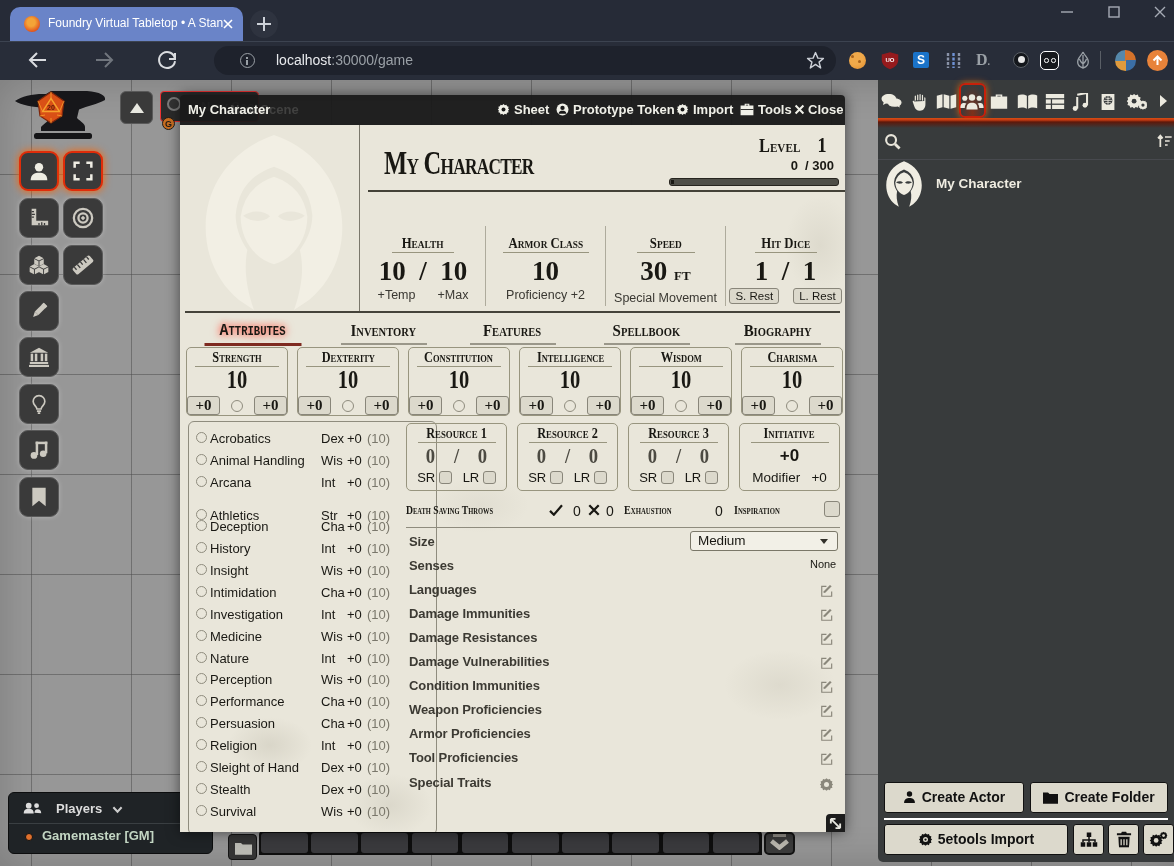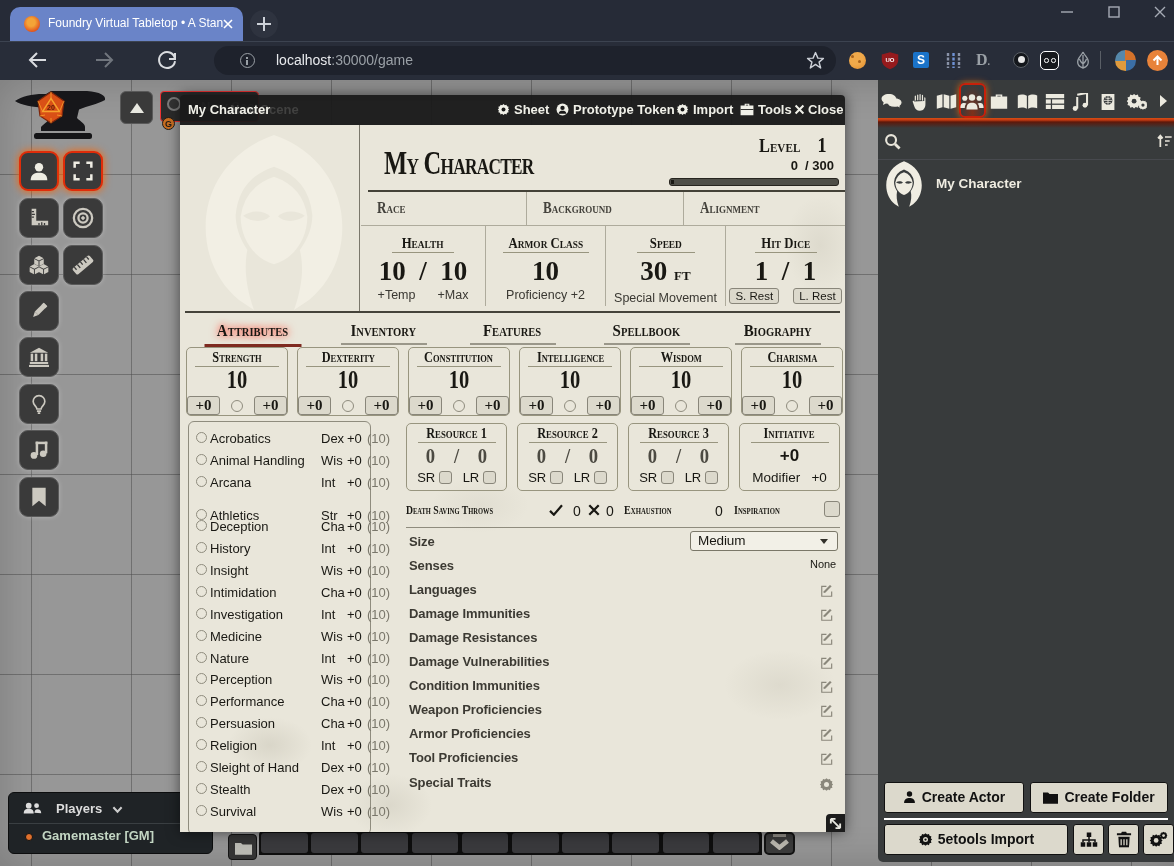--- a/index.html
+++ b/index.html
@@ -97,34 +97,34 @@
   .statcol .lbl { font-size:15px; color:#191813; margin-top:9px; display:inline-block; transform:scaleX(0.85); }
   .statcol .lul { height:1px; background:#98957f; margin:0 auto; }
   .statcol .num { font-family:"Liberation Serif",serif; font-weight:bold; font-size:27px; color:#191813; margin-top:5px; line-height:26px; }
   .statcol .sub { font-size:12.5px; color:#3a3832; margin-top:4px; }
   .restbtn { display:inline-block; background:#dcd9cc; border:1px solid #89867a; border-radius:3px; font-size:11.5px; color:#191813; padding:1px 5px; }
   #hdrline { position:absolute; left:5px; top:186px; width:655px; height:2px; background:#45433a; }
 
   
   .stab { position:absolute; top:196px; font-size:17px; color:#191813; text-align:center; } .stab span.tx { display:inline-block; transform:scaleX(0.88); }
   .stab .u { position:absolute; left:50%; transform:translateX(-50%); width:86px; bottom:-4px; height:2px; background:#9a978a; }
-  #tab-attr { color:#191813; text-shadow:0 0 7px #ff6a5a, 0 0 10px #ff6a5a; }
+  #tab-attr { color:#191813; text-shadow:0 0 7px #ff6a5a, 0 0 10px #ff6a5a;font-family:Liberation Mono, monospace; }
   #tab-attr .u { height:3px; background:#7e2a20; bottom:-6px; width:97px; }
 
   
   .abox { position:absolute; top:222px; width:102px; height:69px; border:1px solid #98957f; border-radius:5px; text-align:center; }
   .abox .albl { font-size:14.5px; color:#191813; display:inline-block; margin-top:1px; transform:scaleX(0.85); }
   .abox .aul { height:1px; background:#98957f; margin:0 auto; }
   .abox .anum { font-family:"Liberation Serif",serif; font-weight:bold; font-size:25px; color:#191813; line-height:25px; transform:scaleX(0.82); }
   .abox .arow { position:absolute; left:0; bottom:0; width:100%; height:18px; }
   .mbox { position:absolute; bottom:0; width:33px; height:19px; background:#dcd9cc; border:1px solid #89867a; border-radius:3px; font-family:"Liberation Serif",serif; font-weight:bold; font-size:15px; color:#191813; line-height:17px; }
   .prof { position:absolute; left:50%; bottom:3px; transform:translateX(-50%); width:12px; height:12px; border:1.5px solid #8f8c7e; border-radius:50%; }
 
   
-  #skills { position:absolute; left:8px; top:296px; width:183px; height:414px; border:1px solid #8f8c7e; border-radius:6px; }
+  #skills { position:absolute; left:8px; top:296px; width:249px; height:414px; border:1px solid #8f8c7e; border-radius:6px; }
   .skrow { position:absolute; left:0; width:100%; height:22px; font-size:13px; color:#191813; }
   .skrow .cir { position:absolute; left:7px; top:4px; width:11px; height:11px; border:1.5px solid #8f8c7e; border-radius:50%; }
   .skrow .nm { position:absolute; left:21px; top:3px; }
   .skrow .ab { position:absolute; left:132px; top:3px; }
   .skrow .pm { position:absolute; left:158px; top:3px; }
   .skrow .ps { position:absolute; left:178px; top:3px; color:#7a776b; }
 
   
   .rbox { position:absolute; top:298px; width:101px; height:68px; border:1px solid #98957f; border-radius:5px; text-align:center; }
   .rbox .rlbl { font-size:14px; color:#191813; display:inline-block; margin-top:1px; transform:scaleX(0.88); }
@@ -497,34 +497,20 @@
         <path d="M50 28 Q67.5 34 70 52 C70 65.5 61.5 77.5 50 80.5 C38.5 77.5 30 65.5 30 52 Q32.5 34 50 28 Z" fill="#f2efe4"></path>
         <path d="M31.5 51.5 C37 47.8 44 48.3 47.6 51.8 C44 55.8 36 55.2 31.5 51.5 Z" fill="#e9e6da"></path>
         <path d="M68.5 51.5 C63 47.8 56 48.3 52.4 51.8 C56 55.8 64 55.2 68.5 51.5 Z" fill="#e9e6da"></path>
       </svg>
     </div>
     <div class="mod" id="charname">My Character</div>
     <div class="mod" id="lvl">Level<b>1</b></div>
     <div id="xpnum">0&nbsp; / 300</div>
     <div id="xpbar"></div>
     <div id="namediv"></div>
-    <div id="racerow">
-      <div class="cell" style="left:0; width:166px;">
-          <span class="mod hdrlbl">Race</span>
-          <div class="ul"></div>
-        </div>
-      <div class="cell" style="left:166px; width:157px;">
-          <span class="mod hdrlbl">Background</span>
-          <div class="ul"></div>
-        </div>
-      <div class="cell" style="left:323px; width:161px; border-right:none;">
-          <span class="mod hdrlbl">Alignment</span>
-          <div class="ul"></div>
-        </div>
-    </div>
     <div id="statrow">
         <div class="statcol" style="left: 0px; width: 125px;"><span class="mod lbl">Health</span><div class="lul" style="width:62px"></div><div class="num">10&nbsp;&nbsp;/&nbsp;&nbsp;10</div><div class="sub"><span style="margin-right:22px">+Temp</span><span>+Max</span></div></div>
         <div class="statcol" style="left: 125px; width: 120px;"><span class="mod lbl">Armor Class</span><div class="lul" style="width:86px"></div><div class="num">10</div><div class="sub">Proficiency +2</div></div>
         <div class="statcol" style="left: 245px; width: 120px;"><span class="mod lbl">Speed</span><div class="lul" style="width:58px"></div><div class="num">30 <span class="mod" style="font-size:19px">ft</span></div><div class="sub">Special Movement</div></div>
         <div class="statcol" style="left: 365px; width: 119px; border-right: none;"><span class="mod lbl">Hit Dice</span><div class="lul" style="width:62px"></div><div class="num">1&nbsp;&nbsp;/&nbsp;&nbsp;1</div><div class="sub"><span class="restbtn" style="margin-right:14px">S. Rest</span><span class="restbtn">L. Rest</span></div></div>
       </div>
     <div id="hdrline"></div>
     <div id="tabsrow">
         <div class="stab mod" id="tab-attr" style="left: 11px; width: 123px;"><span class="tx">Attributes</span><div class="u"></div></div>
         <div class="stab mod" style="left: 142px; width: 123px;"><span class="tx">Inventory</span><div class="u"></div></div>

